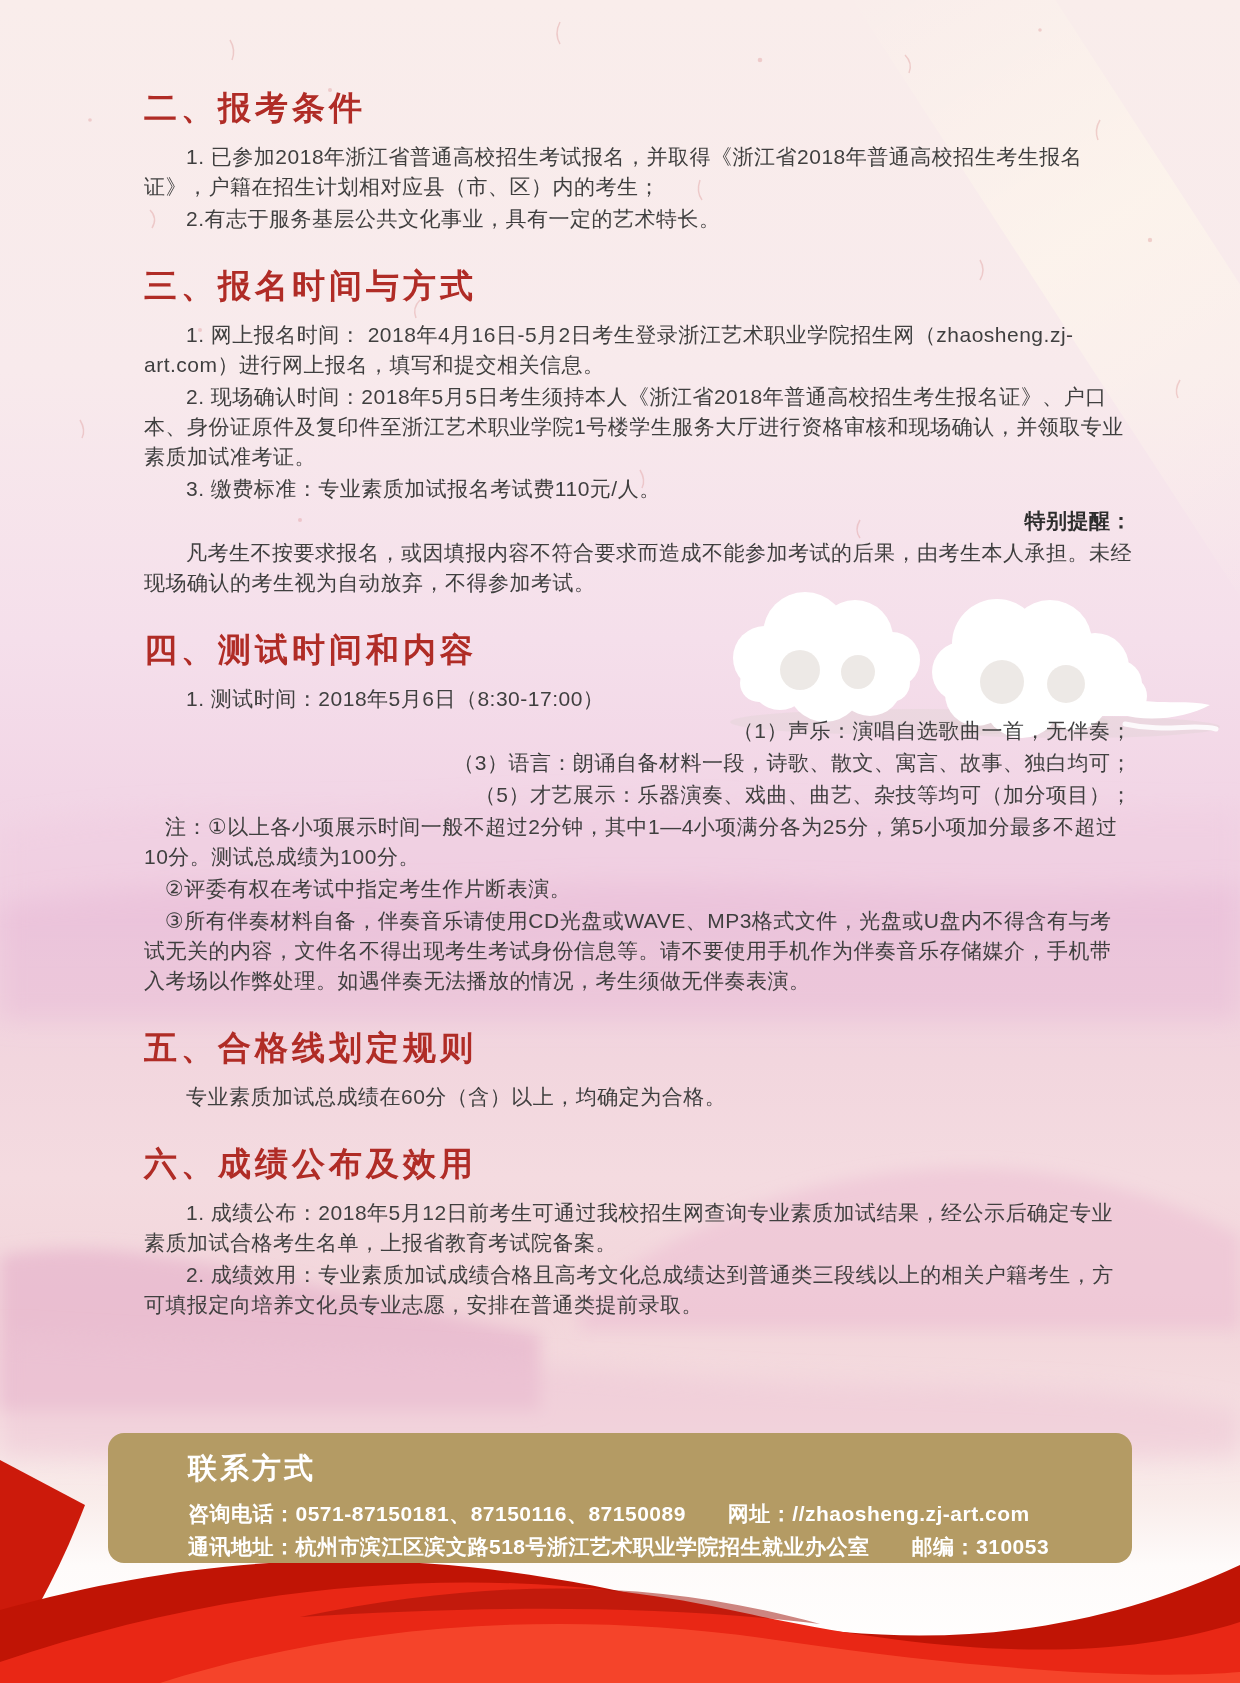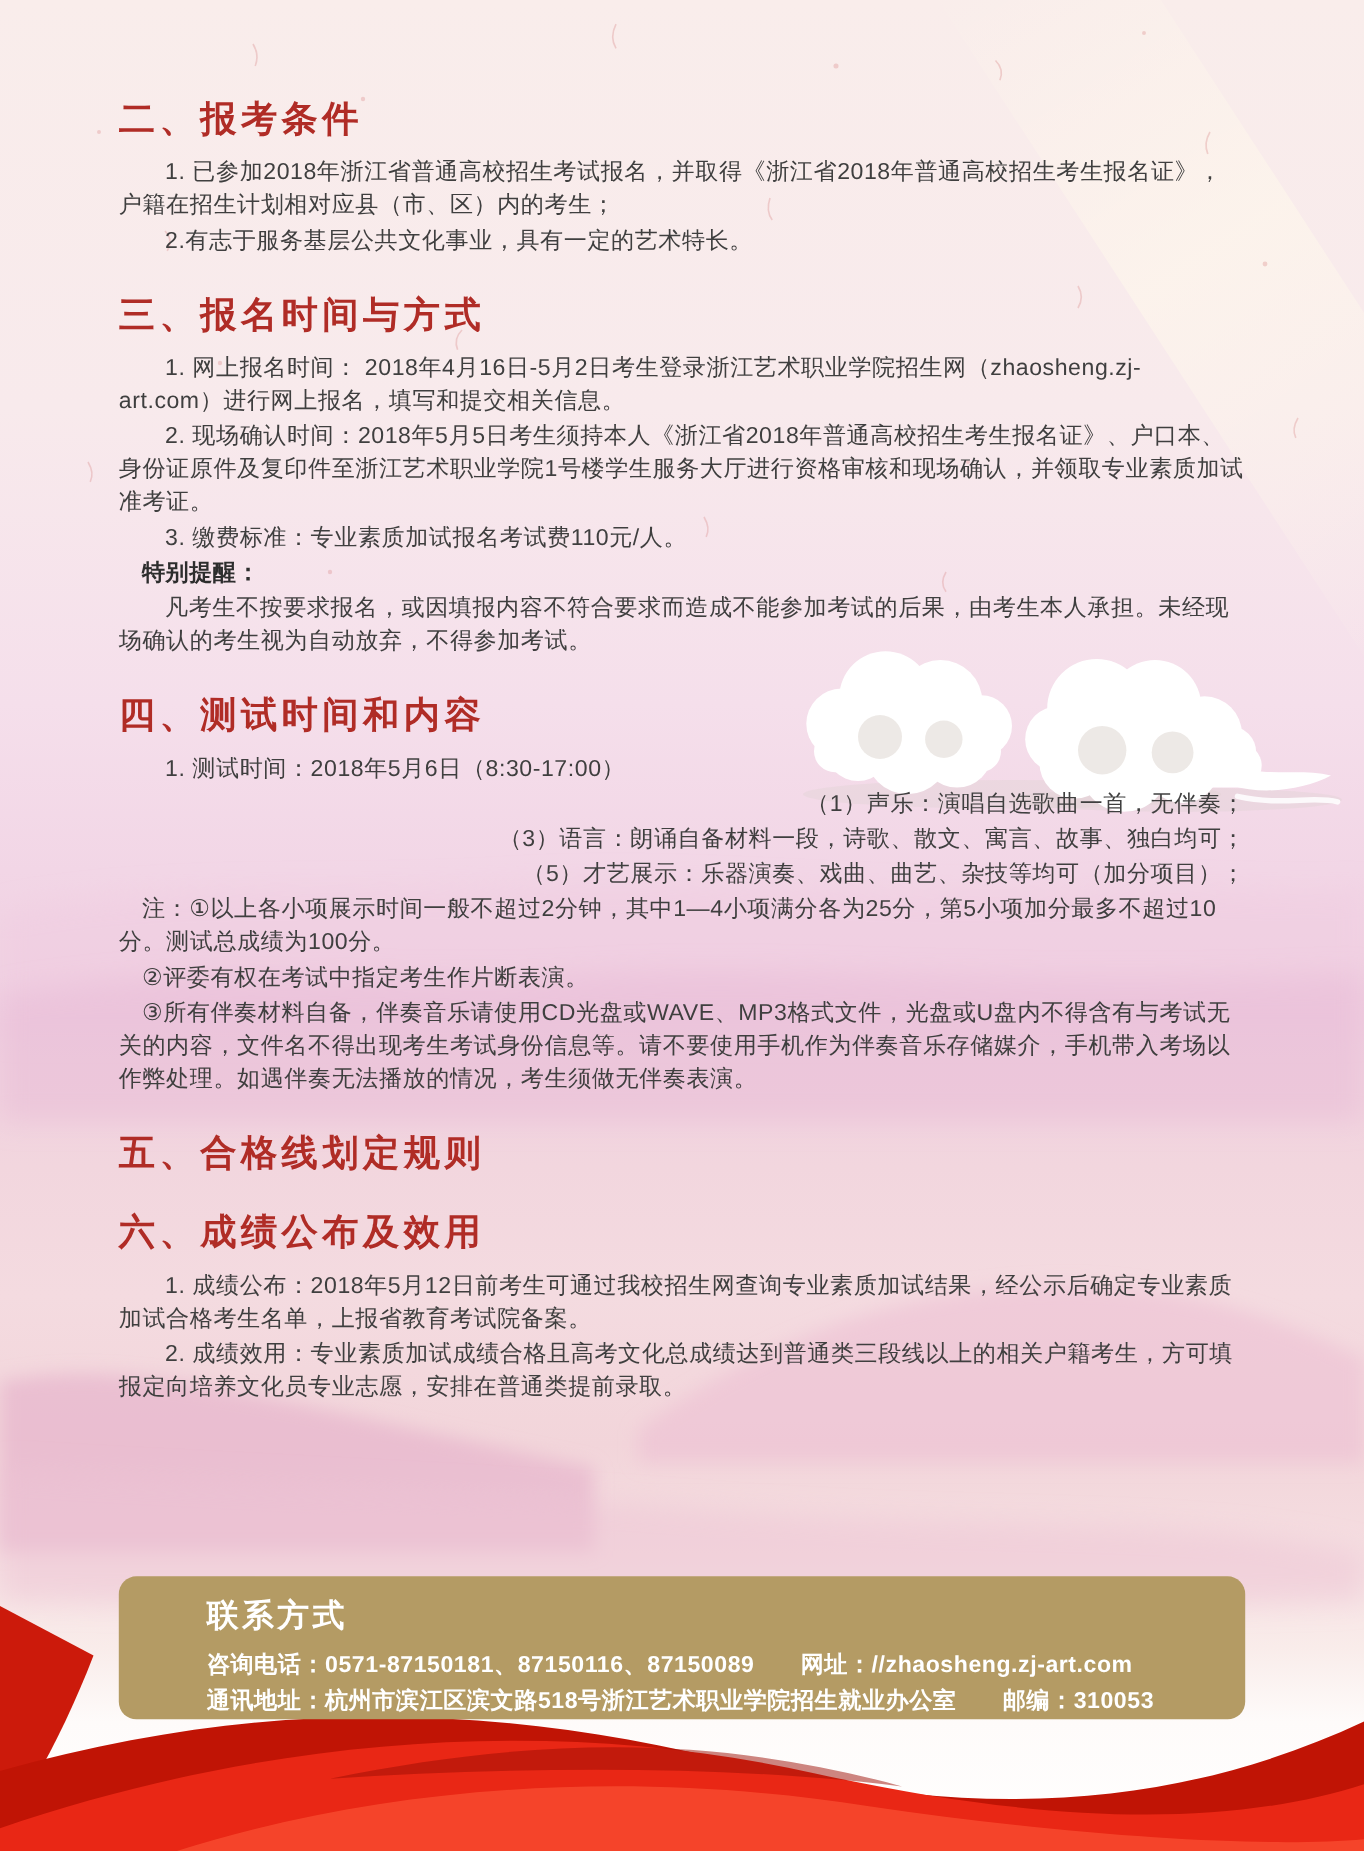--- a/index.html
+++ b/index.html
@@ -15,31 +15,31 @@
   .decor { position:absolute; pointer-events:none; }
   .beam {
     top:-60px; left:830px; width:170px; height:760px; z-index:0;
     background:linear-gradient(180deg, rgba(255,251,242,0.0) 0%, rgba(255,249,236,0.55) 45%, rgba(255,252,246,0.0) 100%);
     transform:rotate(-33deg); transform-origin:50% 0;
   }
   .content {
     position:absolute; left:108px; top:88px; width:1024px; z-index:3;
     color:#3f3f3f; font-size:21px; line-height:30px; letter-spacing:0.5px;
   }
-  .section { margin-top:32px; }
+  .section { margin-top:32px;margin-left:36px; }
   .section:first-child { margin-top:0; }
   .section-heading {
     font-size:33px; font-weight:bold; color:#b02c26;
     letter-spacing:4px; margin:0 0 14px 0; line-height:40px;
   }
   .content p { margin:0 0 2px 0; }
   .p-indent { text-indent:2em; }
   .p-list { text-indent:1em;text-align:right; }
   .p-note { text-indent:1em; }
-  .p-bold-label { font-weight:bold; color:#2d2d2d; text-indent:1em; }
+  .p-bold-label { font-weight:bold; color:#2d2d2d; text-indent:1em;text-align:right; }
   .contact {
     position:absolute; left:108px; top:1433px; width:1024px; height:130px;
     background:#b49b64; border-radius:16px; z-index:4; color:#ffffff;
     box-sizing:border-box; padding:16px 20px 0 80px;
   }
   .contact-heading { font-size:29px; font-weight:bold; letter-spacing:3px; margin:0 0 8px 0; }
   .contact-line { font-size:21px; font-weight:bold; line-height:33px; letter-spacing:0.5px; }
   .contact-line .gap { display:inline-block; width:42px; }
 </style>
 </head>
@@ -162,20 +162,21 @@
       <p class="p-list">（1）声乐：演唱自选歌曲一首，无伴奏；</p>
       <p class="p-list">（3）语言：朗诵自备材料一段，诗歌、散文、寓言、故事、独白均可；</p>
       <p class="p-list">（5）才艺展示：乐器演奏、戏曲、曲艺、杂技等均可（加分项目）；</p>
       <p class="p-note">注：①以上各小项展示时间一般不超过2分钟，其中1—4小项满分各为25分，第5小项加分最多不超过10分。测试总成绩为100分。</p>
       <p class="p-note">②评委有权在考试中指定考生作片断表演。</p>
       <p class="p-note">③所有伴奏材料自备，伴奏音乐请使用CD光盘或WAVE、MP3格式文件，光盘或U盘内不得含有与考试无关的内容，文件名不得出现考生考试身份信息等。请不要使用手机作为伴奏音乐存储媒介，手机带入考场以作弊处理。如遇伴奏无法播放的情况，考生须做无伴奏表演。</p>
     </div>
 
     <div class="section">
       <h2 class="section-heading">五、合格线划定规则</h2>
+      <p class="p-indent">专业素质加试总成绩在60分（含）以上，均确定为合格。</p>
     </div>
 
     <div class="section">
       <h2 class="section-heading">六、成绩公布及效用</h2>
       <p class="p-indent">1. 成绩公布：2018年5月12日前考生可通过我校招生网查询专业素质加试结果，经公示后确定专业素质加试合格考生名单，上报省教育考试院备案。</p>
       <p class="p-indent">2. 成绩效用：专业素质加试成绩合格且高考文化总成绩达到普通类三段线以上的相关户籍考生，方可填报定向培养文化员专业志愿，安排在普通类提前录取。</p>
     </div>
 
   </div>
 

